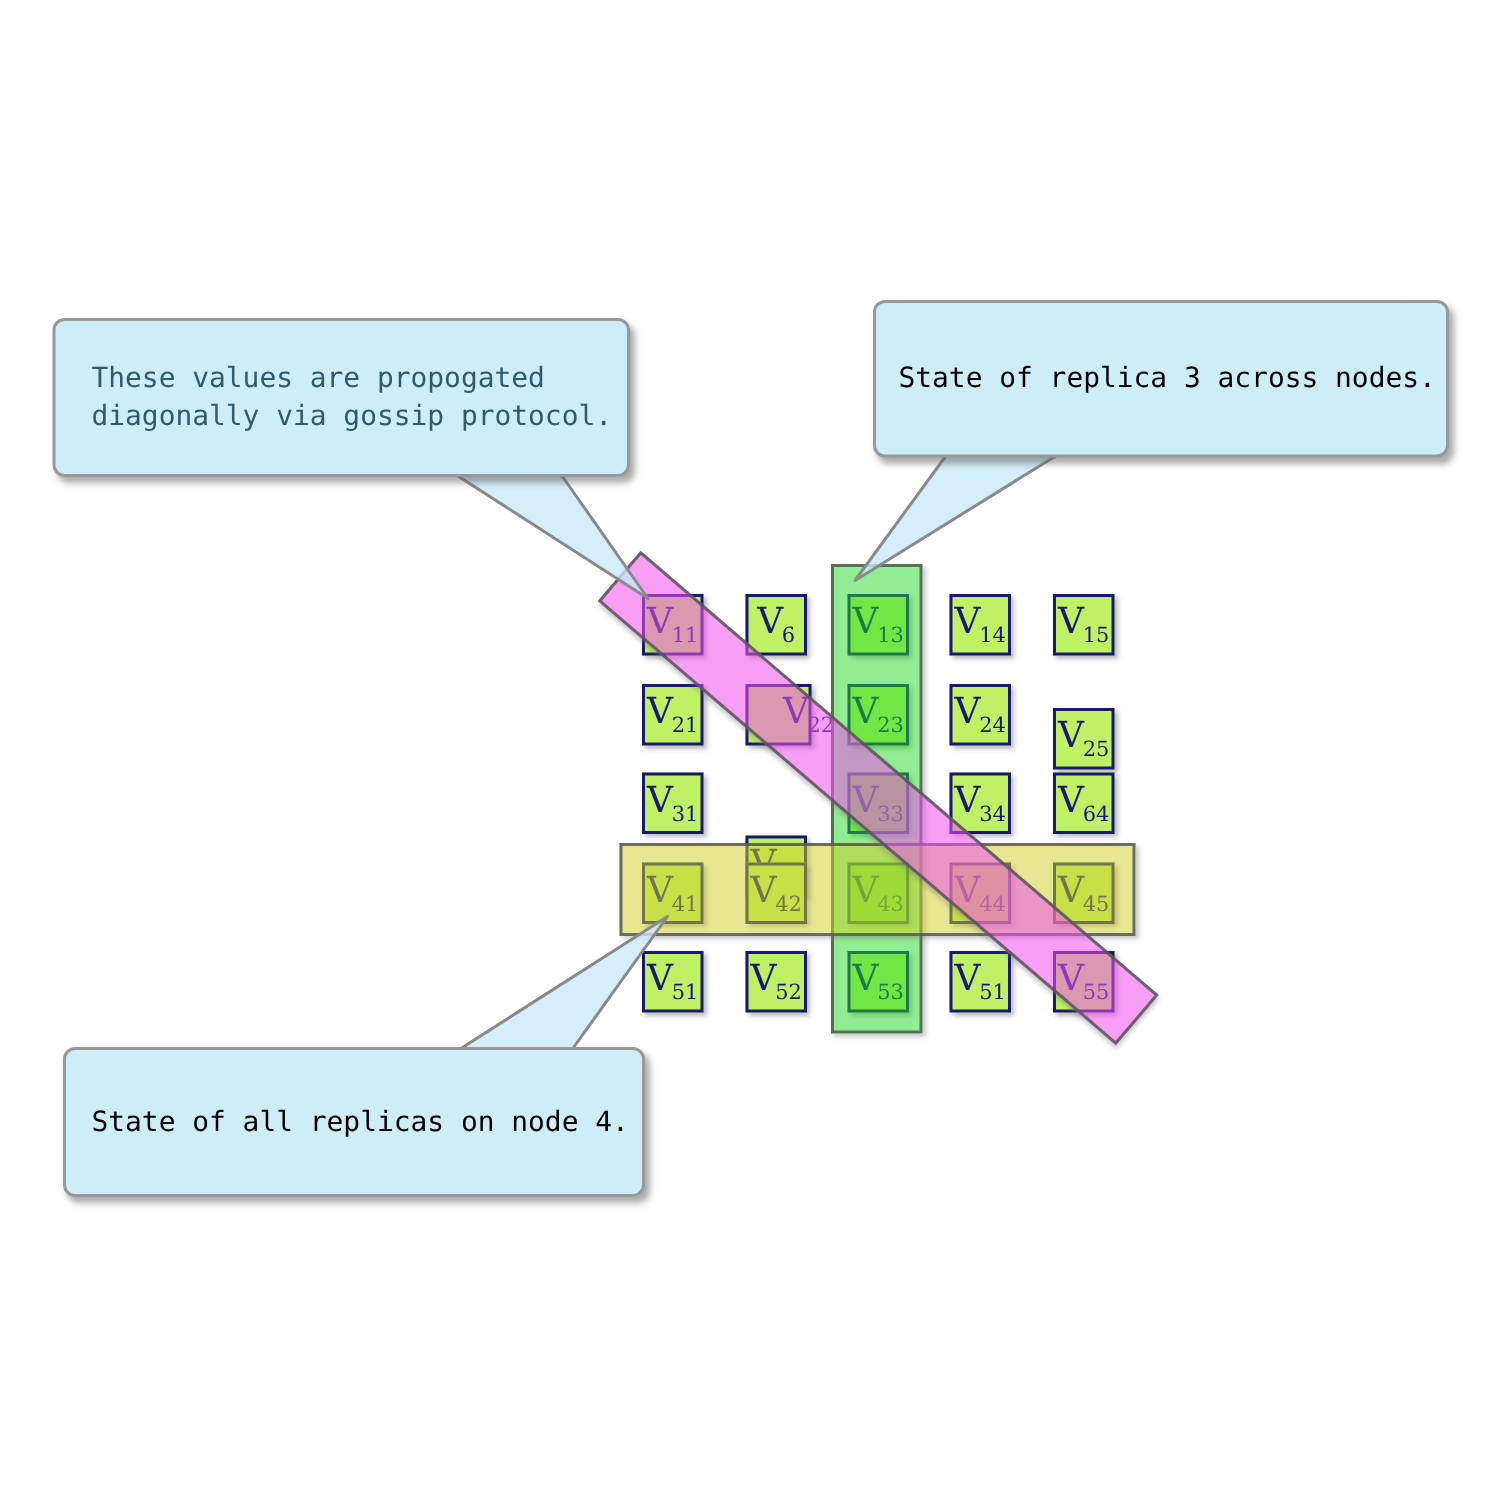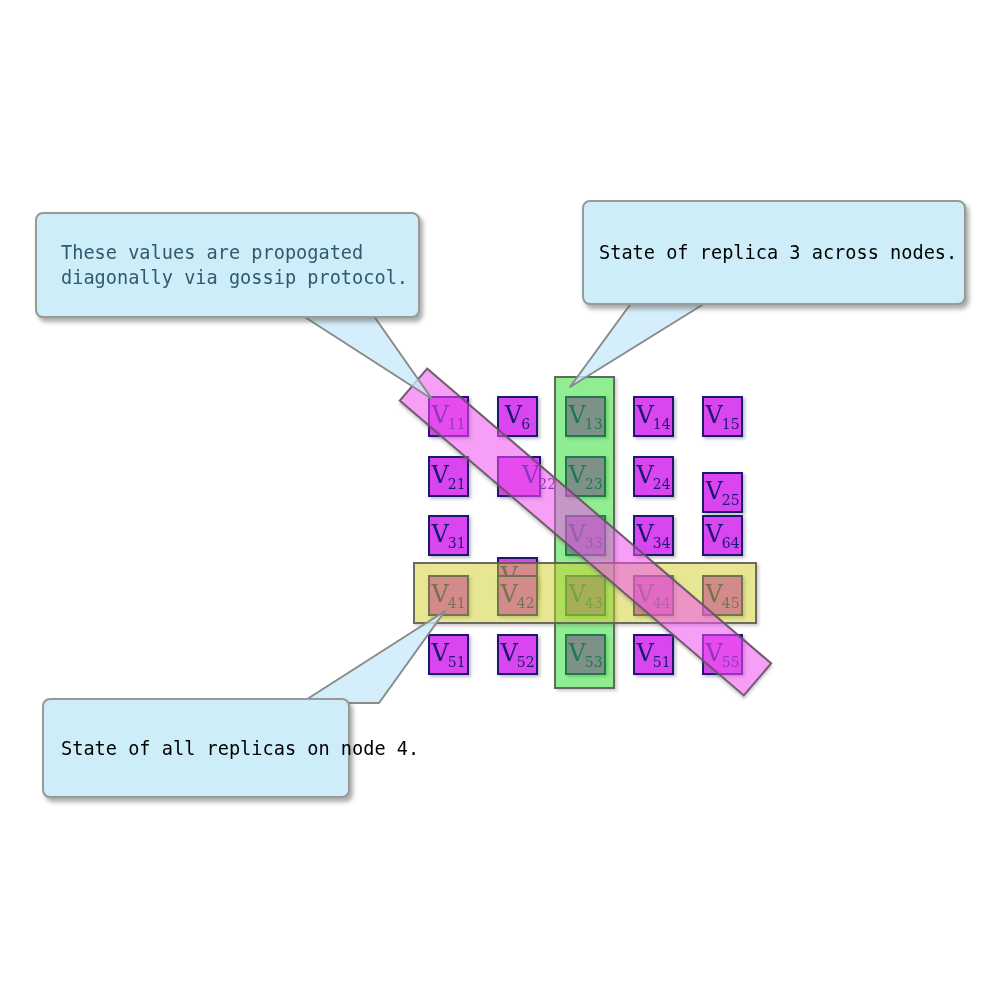--- a/index.html
+++ b/index.html
@@ -9,21 +9,21 @@
   }
   html,body{margin:0;padding:0;background:var(--page-bg);}
   #canvas{
     position:relative;width:1000px;height:1000px;overflow:hidden;
     background:var(--page-bg);
     font-family:"DejaVu Sans Mono", monospace;
   }
   
   .cell{
     position:absolute;width:41px;height:41px;box-sizing:border-box;
-    background:#d946ef;border:2.5px solid var(--cell-border);
+    background:#bef264;border:2.5px solid var(--cell-border);
     box-shadow:2px 2px 3px rgba(110,110,110,0.45);
     display:flex;align-items:center;justify-content:center;
     z-index:1;
   }
   .cell .lbl{
     font-family:"DejaVu Serif", serif;color:var(--cell-text);
     font-size:24px;line-height:1;
   }
   .cell .lbl sub{
     font-size:14px;line-height:1;vertical-align:-6px;margin-left:-1px;
@@ -41,21 +41,21 @@
   
   .callout{
     position:absolute;box-sizing:border-box;background:var(--callout-fill);
     border:2px solid var(--callout-border);border-radius:8px;
     box-shadow:3px 4px 4px rgba(90,90,90,0.5);
     display:flex;flex-direction:column;justify-content:center;
     z-index:6;font-size:18.6px;line-height:25px;white-space:nowrap;
   }
   #callout-gossip{left:35px;top:212px;width:385px;height:106px;padding-left:24px;color:var(--gossip-text);}
   #callout-replica3{left:582px;top:200px;width:384px;height:105px;padding-left:15px;color:var(--callout-text);}
-  #callout-node4{left:42px;top:698px;width:308px;height:100px;padding-left:17px;color:var(--callout-text);}
+  #callout-node4{left:42px;top:698px;width:388px;height:100px;padding-left:17px;color:var(--callout-text);}
 </style>
 </head>
 <body>
 
 <div id="canvas">
 
   <div id="grid">
       <div class="cell" style="left: 428px; top: 396px;">
         <span class="lbl">V<sub>11</sub></span>
       </div>

